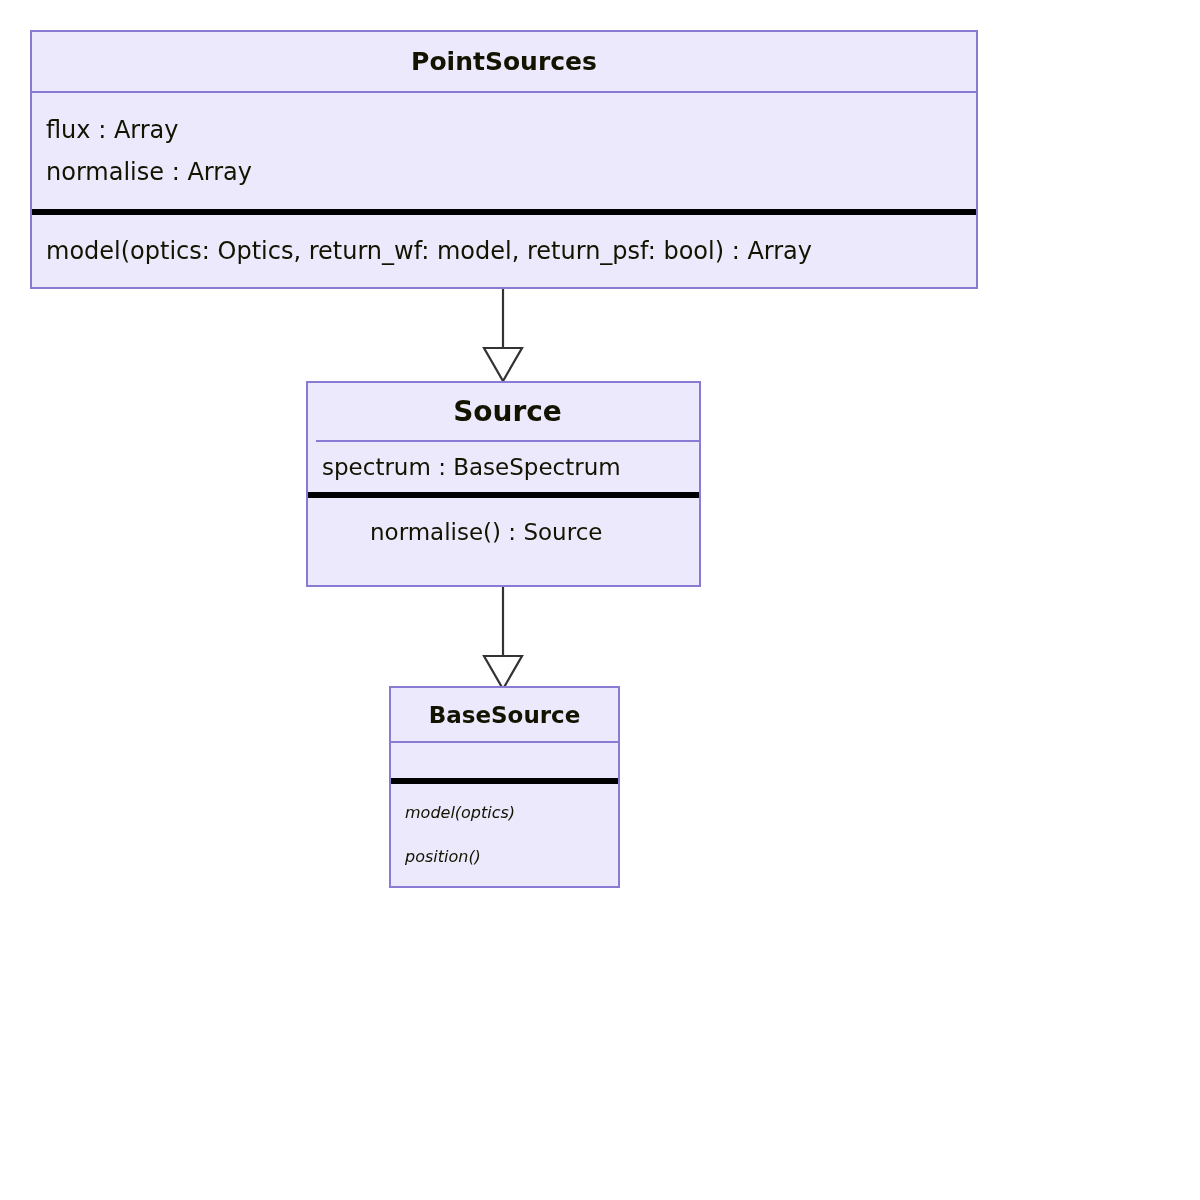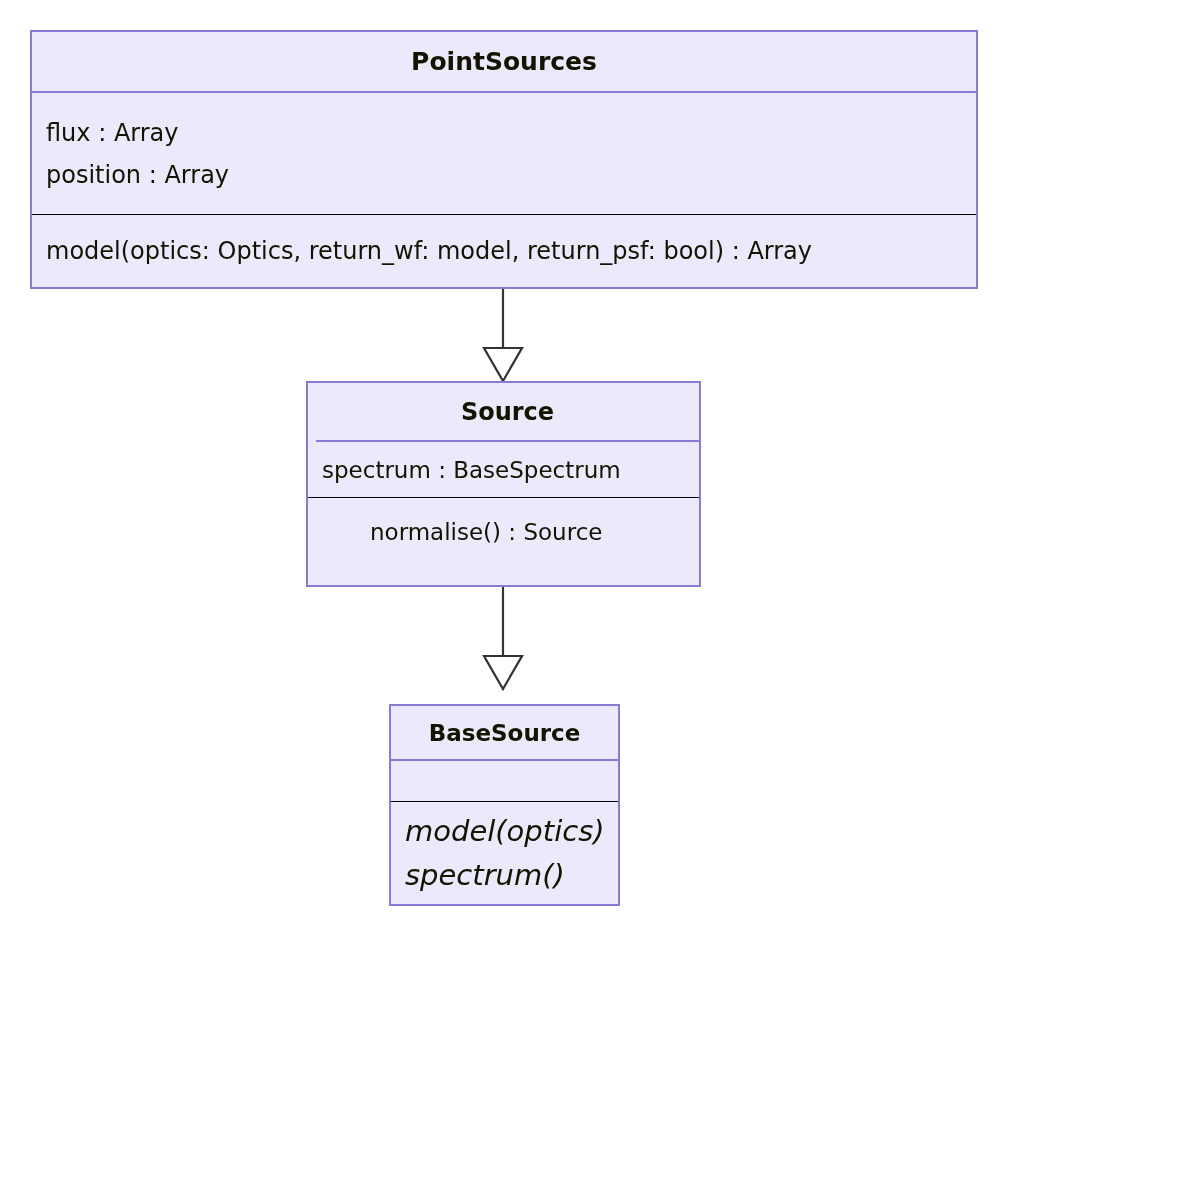--- a/index.html
+++ b/index.html
@@ -34,21 +34,21 @@
     align-items: center;
     justify-content: center;
   }
   .class-section {
     box-sizing: border-box;
     display: flex;
     flex-direction: column;
     justify-content: center;
   }
   .class-section.divided {
-    border-bottom: 1px solid #000000;
+    border-bottom: 6px solid #000000;
   }
   .member {
     color: #131300;
     white-space: pre;
     padding-left: 14px;
   }
   .member.abstract {
     font-style: italic;
   }
 
@@ -77,55 +77,55 @@
 
   
   #box-source {
     left: 306px;
     top: 381px;
     width: 395px;
     height: 206px;
   }
   #box-source .class-title {
     height: 59px;
-    font-size: 24px;
+    font-size: 28px;
     margin-left: 8px;
   }
   #box-source .attrs {
     height: 56px;
   }
   #box-source .methods {
     height: 67px;
     margin-left: 48px;
   }
   #box-source .member {
     font-size: 23px;
     line-height: 32px;
   }
 
   
   #box-basesource {
     left: 389px;
-    top: 704px;
+    top: 686px;
     width: 231px;
     height: 202px;
   }
   #box-basesource .class-title {
     height: 55px;
     font-size: 23px;
   }
   #box-basesource .attrs {
     height: 41px;
   }
   #box-basesource .methods {
     height: 102px;
     gap: 4px;
   }
   #box-basesource .member {
-    font-size: 29px;
+    font-size: 16px;
     line-height: 40px;
     font-style: italic;
   }
 
   
   .edge {
     position: absolute;
     left: 0;
     top: 0;
     width: 1200px;
@@ -155,21 +155,21 @@
 
   <svg class="edge" viewBox="0 0 1200 1200" xmlns="http://www.w3.org/2000/svg">
     <line class="edge-line" x1="503" y1="587" x2="503" y2="659"></line>
     <polygon class="edge-arrow" points="484,656 522,656 503,689"></polygon>
   </svg>
 
   <div class="class-box" id="box-pointsources">
     <div class="class-title">PointSources</div>
     <div class="class-section attrs divided">
       <div class="member">flux : Array</div>
-      <div class="member">position : Array</div>
+      <div class="member">normalise : Array</div>
     </div>
     <div class="class-section methods">
       <div class="member">model(optics: Optics, return_wf: model, return_psf: bool) : Array</div>
     </div>
   </div>
 
   <div class="class-box" id="box-source">
     <div class="class-title">Source</div>
     <div class="class-section attrs divided">
       <div class="member">spectrum : BaseSpectrum</div>
@@ -177,17 +177,17 @@
     <div class="class-section methods">
       <div class="member">normalise() : Source</div>
     </div>
   </div>
 
   <div class="class-box" id="box-basesource">
     <div class="class-title">BaseSource</div>
     <div class="class-section attrs divided"></div>
     <div class="class-section methods">
       <div class="member abstract">model(optics)</div>
-      <div class="member abstract">spectrum()</div>
+      <div class="member abstract">position()</div>
     </div>
   </div>
 
 </div>
 
 </body></html>

